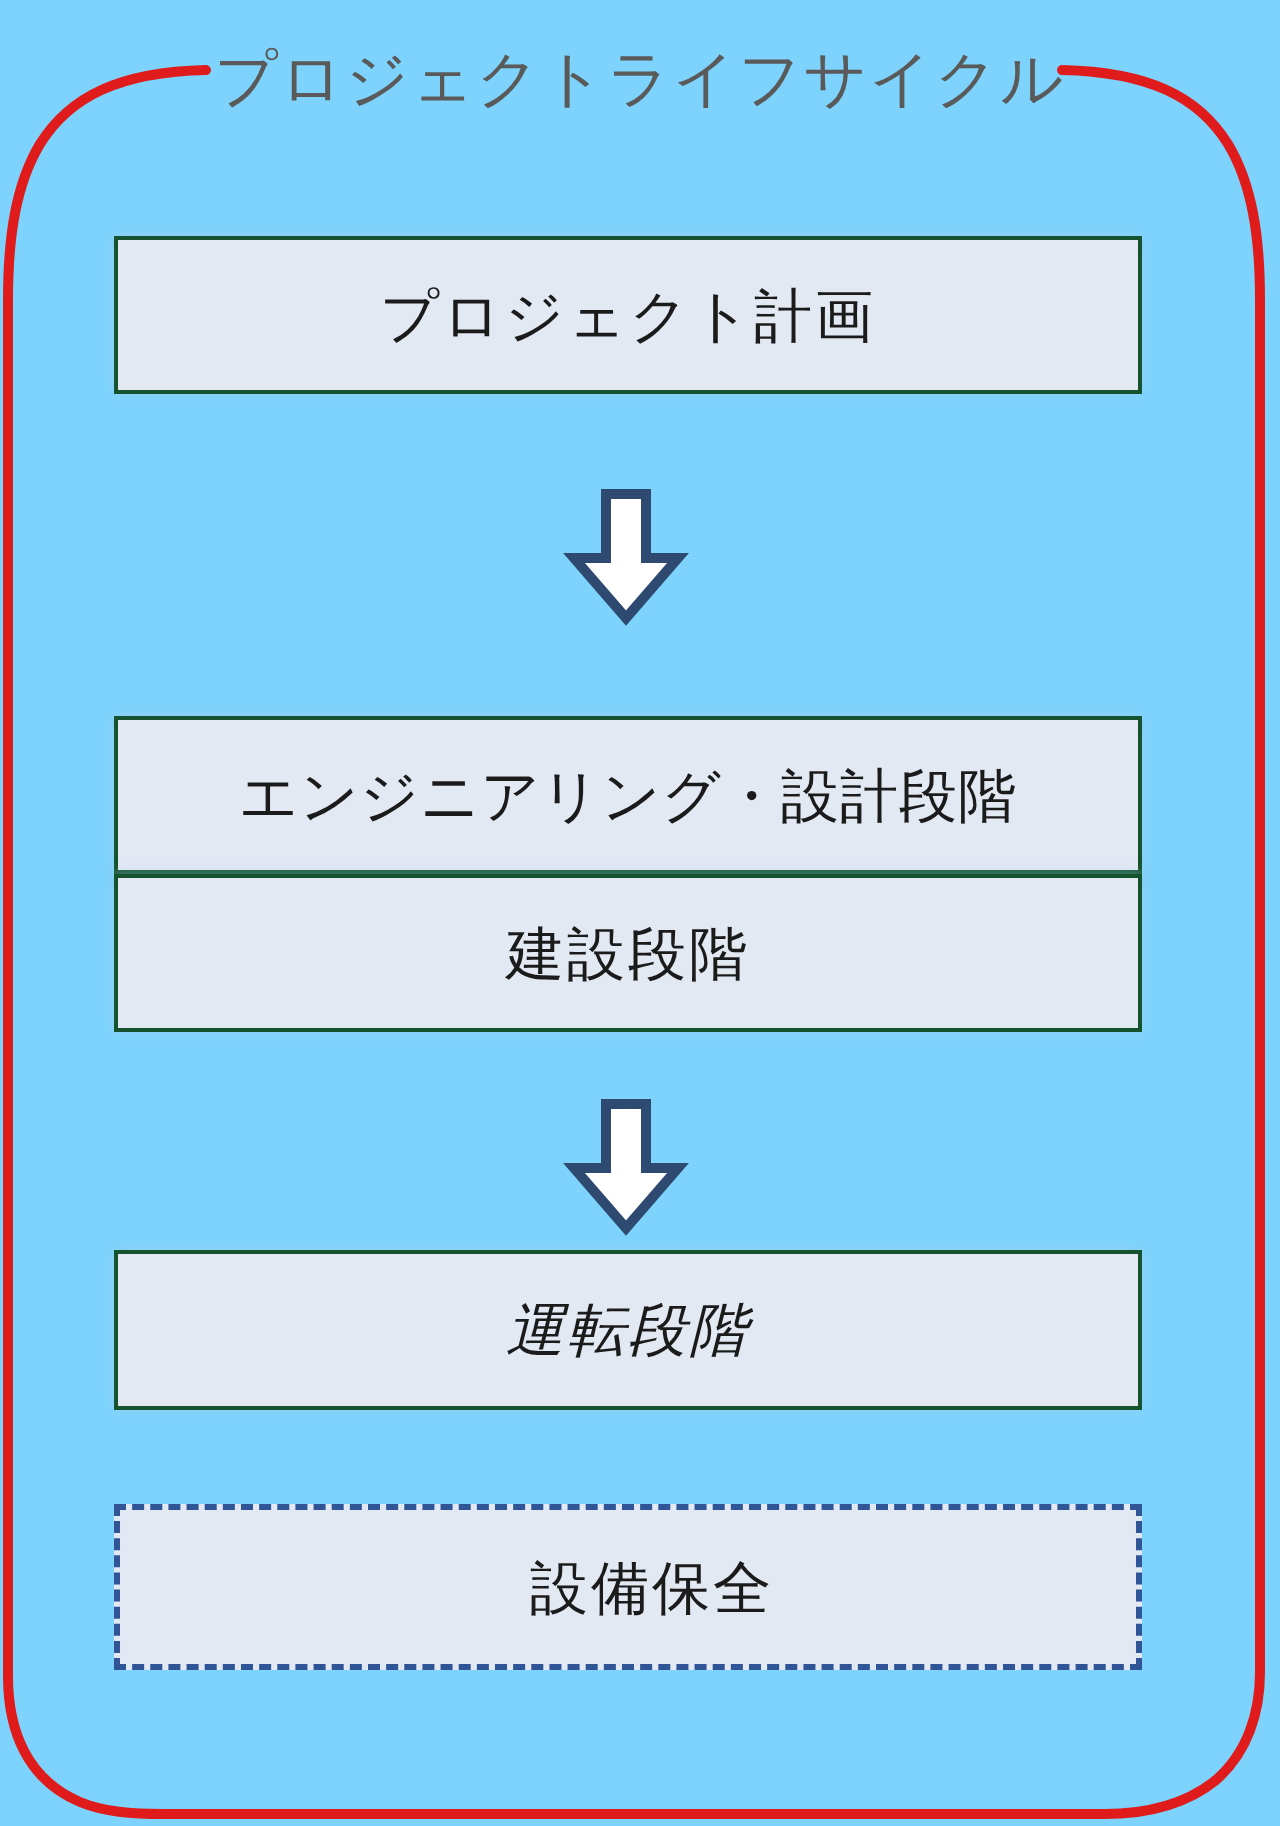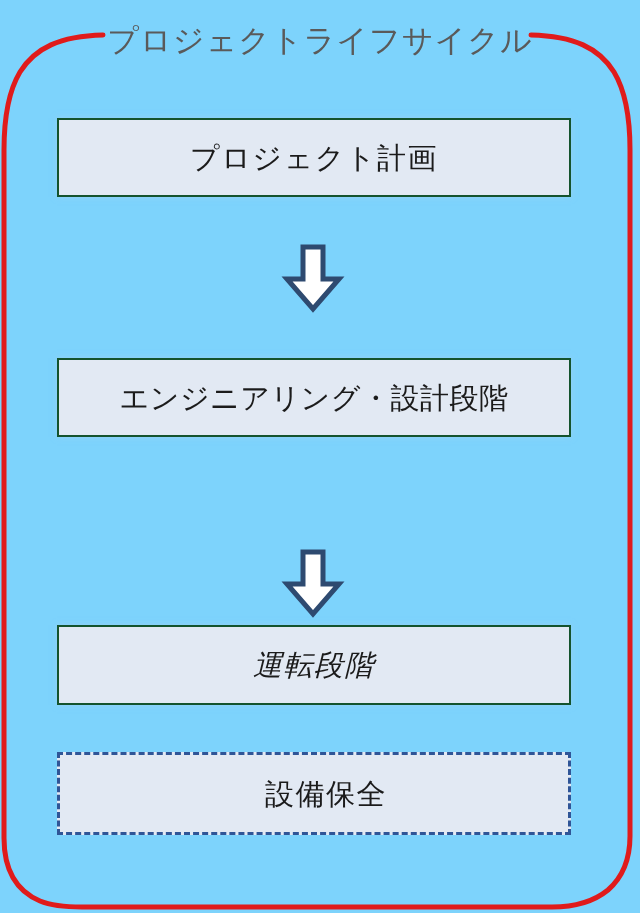--- a/index.html
+++ b/index.html
@@ -112,20 +112,23 @@
   <div class="arrow" style="top:243px;">
     <svg viewBox="0 0 64 70" xmlns="http://www.w3.org/2000/svg">
       <path d="M 22 4 L 42 4 L 42 36 L 58 36 L 32 66 L 6 36 L 22 36 Z" fill="#ffffff" stroke="#2e4a70" stroke-width="5" stroke-linejoin="miter"></path>
     </svg>
   </div>
 
   <div class="phase-box wide" style="top:314px; height:79px;margin-top:44px;">
     <span class="phase-label">エンジニアリング・設計段階</span>
   </div>
 
+  <div class="phase-box" style="top:437px; height:79px;">
+    <span class="phase-label">建設段階</span>
+  </div>
 
   <div class="arrow" style="top:548px;">
     <svg viewBox="0 0 64 70" xmlns="http://www.w3.org/2000/svg">
       <path d="M 22 4 L 42 4 L 42 36 L 58 36 L 32 66 L 6 36 L 22 36 Z" fill="#ffffff" stroke="#2e4a70" stroke-width="5" stroke-linejoin="miter"></path>
     </svg>
   </div>
 
   <div class="phase-box" style="top:625px; height:80px;font-style:italic;">
     <span class="phase-label">運転段階</span>
   </div>

